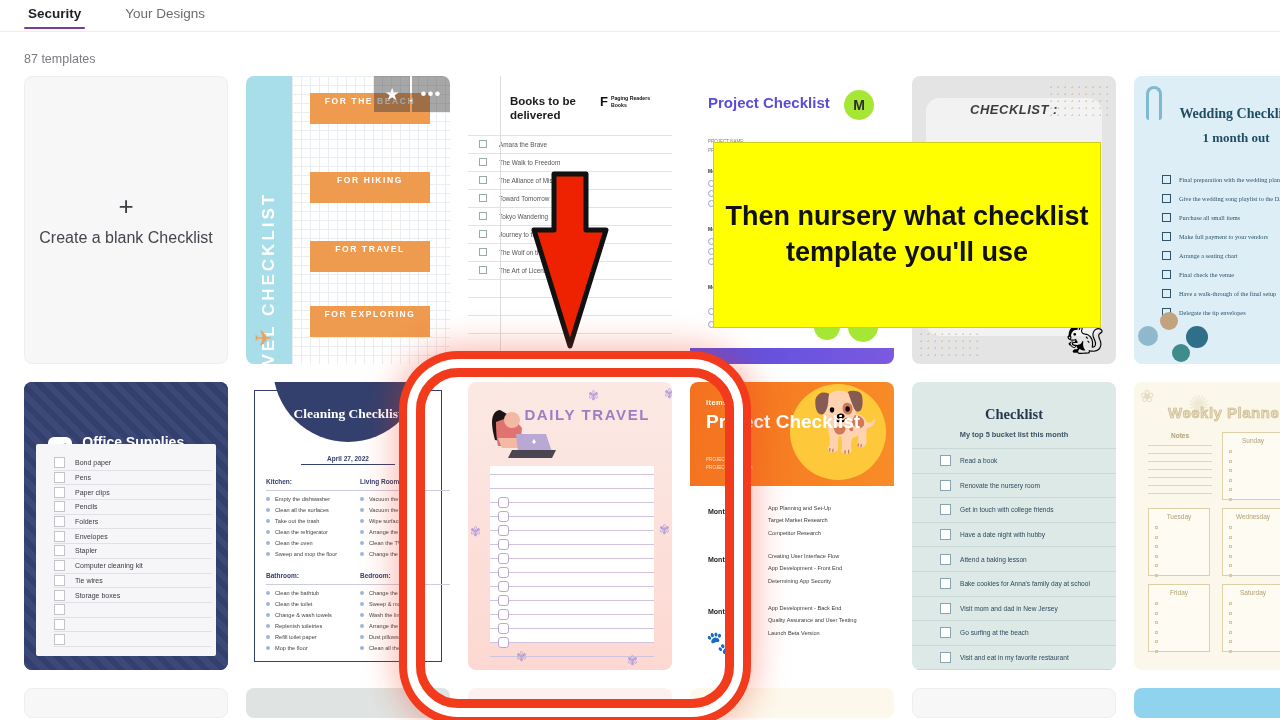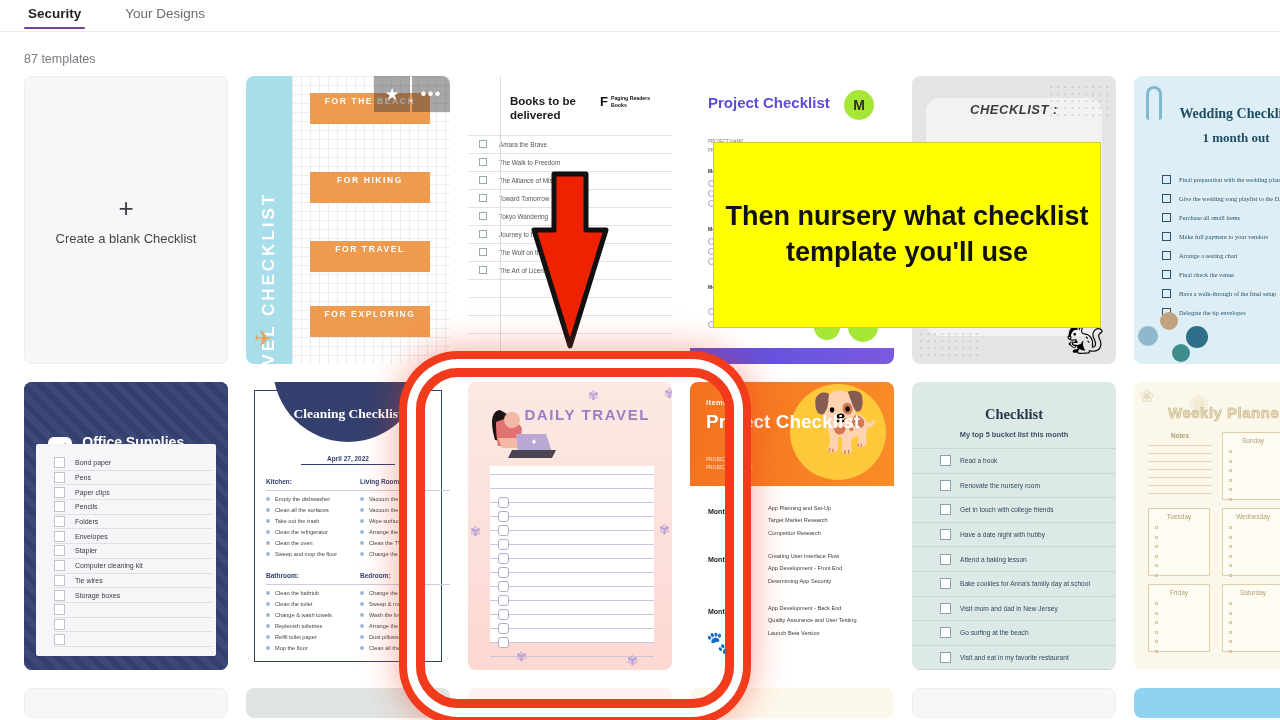--- a/index.html
+++ b/index.html
@@ -17,21 +17,21 @@
   .count { padding:20px 0 10px 24px; font-size:12.5px; color:#7a7a82; }
 
   
   .grid { position:relative; padding:0 0 0 24px; display:grid;
           grid-template-columns:repeat(6, 204px); gap:18px; }
   .card { height:288px; border-radius:8px; overflow:hidden; position:relative;
           background:#fff; cursor:pointer; }
   .card.plain { background:#f7f7f8; border:1px solid #eeeef0; display:flex;
                 flex-direction:column; align-items:center; justify-content:center; gap:10px; }
   .plus { font-size:26px; color:#3d3d46; font-weight:300; line-height:1; }
-  .plain-label { font-size:13px; color:#45454d; }
+  .plain-label { font-size:16px; color:#45454d; }
 
   .thumb { position:absolute; inset:0; }
 
   
   .travel { background:#fff; display:flex; }
   .travel .side { width:46px; background:#a8ddea; position:relative; }
   .travel .side span { position:absolute; bottom:54px; left:50%; transform:translateX(-50%) rotate(-90deg);
     transform-origin:center; white-space:nowrap; color:#fff; font-weight:800; font-size:17px;
     letter-spacing:3px; }
   .travel .plane { position:absolute; bottom:12px; left:8px; font-size:22px; color:#f0a059; }

